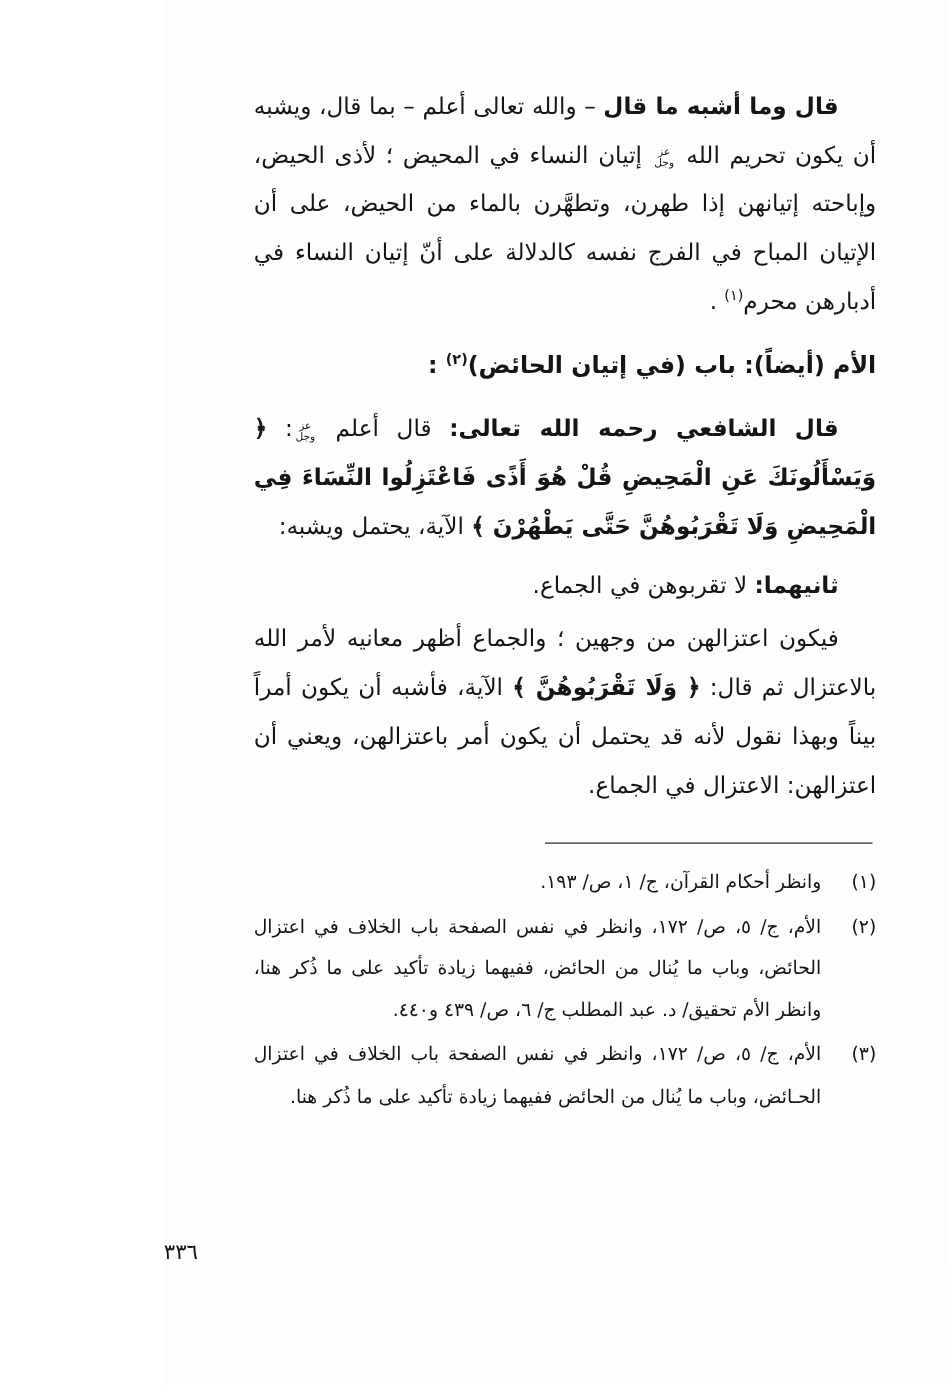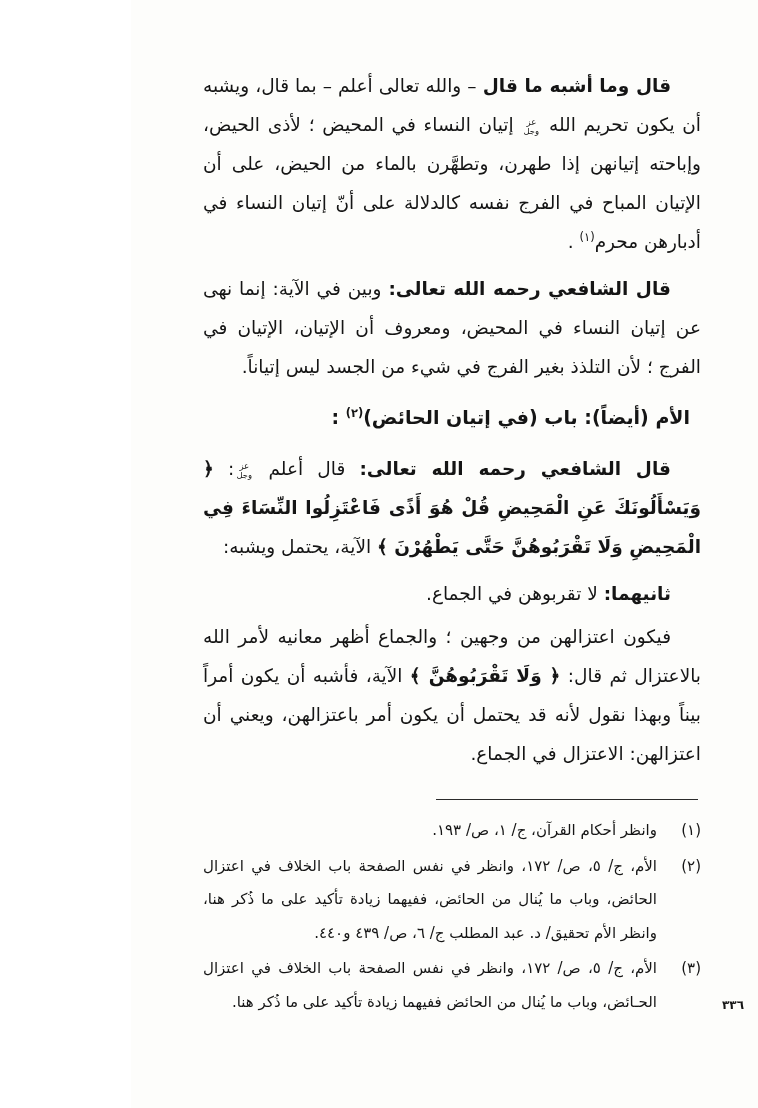--- a/index.html
+++ b/index.html
@@ -4,46 +4,45 @@
 <style>
   html,body{margin:0;padding:0;background:#ffffff;}
   .page{
     width:627px;height:1108px;box-sizing:border-box;position:relative;overflow:hidden;
     background:#fdfdfb;color:#151515;direction:rtl;
     font-family:"DejaVu Sans",sans-serif;
     padding:66px 57px 0 72px;
   }
   .para{margin:0 0 8px 0;font-size:18.5px;line-height:39px;text-align:justify;text-indent:30px;}
   .para.tight{margin-bottom:4px;}
-  .heading{margin:12px 11px 12px 0;font-size:19px;line-height:39px;font-weight:bold;text-indent:0;text-align:right;}
+  .heading{margin:12px 0 12px 0;font-size:19px;line-height:39px;font-weight:bold;text-indent:0;text-align:right;}
   .lead{font-weight:bold;}
   .verse,.bracket{font-weight:bold;}
   sup.ref{font-size:11.5px;line-height:0;vertical-align:7px;font-weight:bold;}
   .para sup.ref{font-weight:normal;}
   .honorific{
     display:inline-block;width:20px;font-size:8.5px;line-height:9px;
     text-align:center;vertical-align:-3px;font-weight:normal;text-indent:0;
   }
   .fn-sep{border:0;border-top:1.5px solid #2b2b2b;width:262px;height:0;
     margin:26px 3px 14px auto;}
   .footnotes{margin:0;}
   .fn{display:flex;font-size:15px;line-height:33.5px;margin:0 0 2px 0;}
   .fn-marker{flex:0 0 40px;text-align:right;}
   .fn-text{flex:1;text-align:justify;padding-right:4px;}
-  .page-num{position:absolute;left:0;right:14px;bottom:96px;text-align:right;
-    font-size:12px;letter-spacing:2px;font-weight:bold;}
+  .page-num{position:absolute;left:0;right:14px;bottom:96px;text-align:left;
+    font-size:17px;letter-spacing:2px;}
 </style>
 </head>
 <body>
 
 <div class="page">
 
   <p class="para"><span class="lead">قال وما أشبه ما قال</span><span> – والله تعالى أعلم – بما قال، ويشبه أن يكون تحريم الله </span><span class="honorific">عز وجل</span><span> إتيان النساء في المحيض ؛ لأذى الحيض، وإباحته إتيانهن إذا طهرن، وتطهَّرن بالماء من الحيض، على أن الإتيان المباح في الفرج نفسه كالدلالة على أنّ إتيان النساء في أدبارهن محرم</span><sup class="ref">(١)</sup><span> .</span></p>
 
-  <p class="para"><span class="lead">قال الشافعي رحمه الله تعالى:</span><span> وبين في الآية: إنما نهى عن إتيان النساء في المحيض، ومعروف أن الإتيان، الإتيان في الفرج ؛ لأن التلذذ بغير الفرج في شيء من الجسد ليس إتياناً.</span></p>
 
   <p class="heading"><span>الأم (أيضاً): باب (في إتيان الحائض)</span><sup class="ref">(٢)</sup><span> :</span></p>
 
   <p class="para"><span class="lead">قال الشافعي رحمه الله تعالى:</span><span> قال أعلم </span><span class="honorific">عز وجل</span><span>: </span><span class="bracket">﴿ </span><span class="verse">وَيَسْأَلُونَكَ عَنِ الْمَحِيضِ قُلْ هُوَ أَذًى فَاعْتَزِلُوا النِّسَاءَ فِي الْمَحِيضِ وَلَا تَقْرَبُوهُنَّ حَتَّى يَطْهُرْنَ</span><span class="bracket"> ﴾</span><span> الآية، يحتمل ويشبه:</span></p>
 
 
   <p class="para tight"><span class="lead">ثانيهما:</span><span> لا تقربوهن في الجماع.</span></p>
 
   <p class="para"><span>فيكون اعتزالهن من وجهين ؛ والجماع أظهر معانيه لأمر الله بالاعتزال ثم قال: </span><span class="bracket">﴿ </span><span class="verse">وَلَا تَقْرَبُوهُنَّ</span><span class="bracket"> ﴾</span><span> الآية، فأشبه أن يكون أمراً بيناً وبهذا نقول لأنه قد يحتمل أن يكون أمر باعتزالهن، ويعني أن اعتزالهن: الاعتزال في الجماع.</span></p>
 

